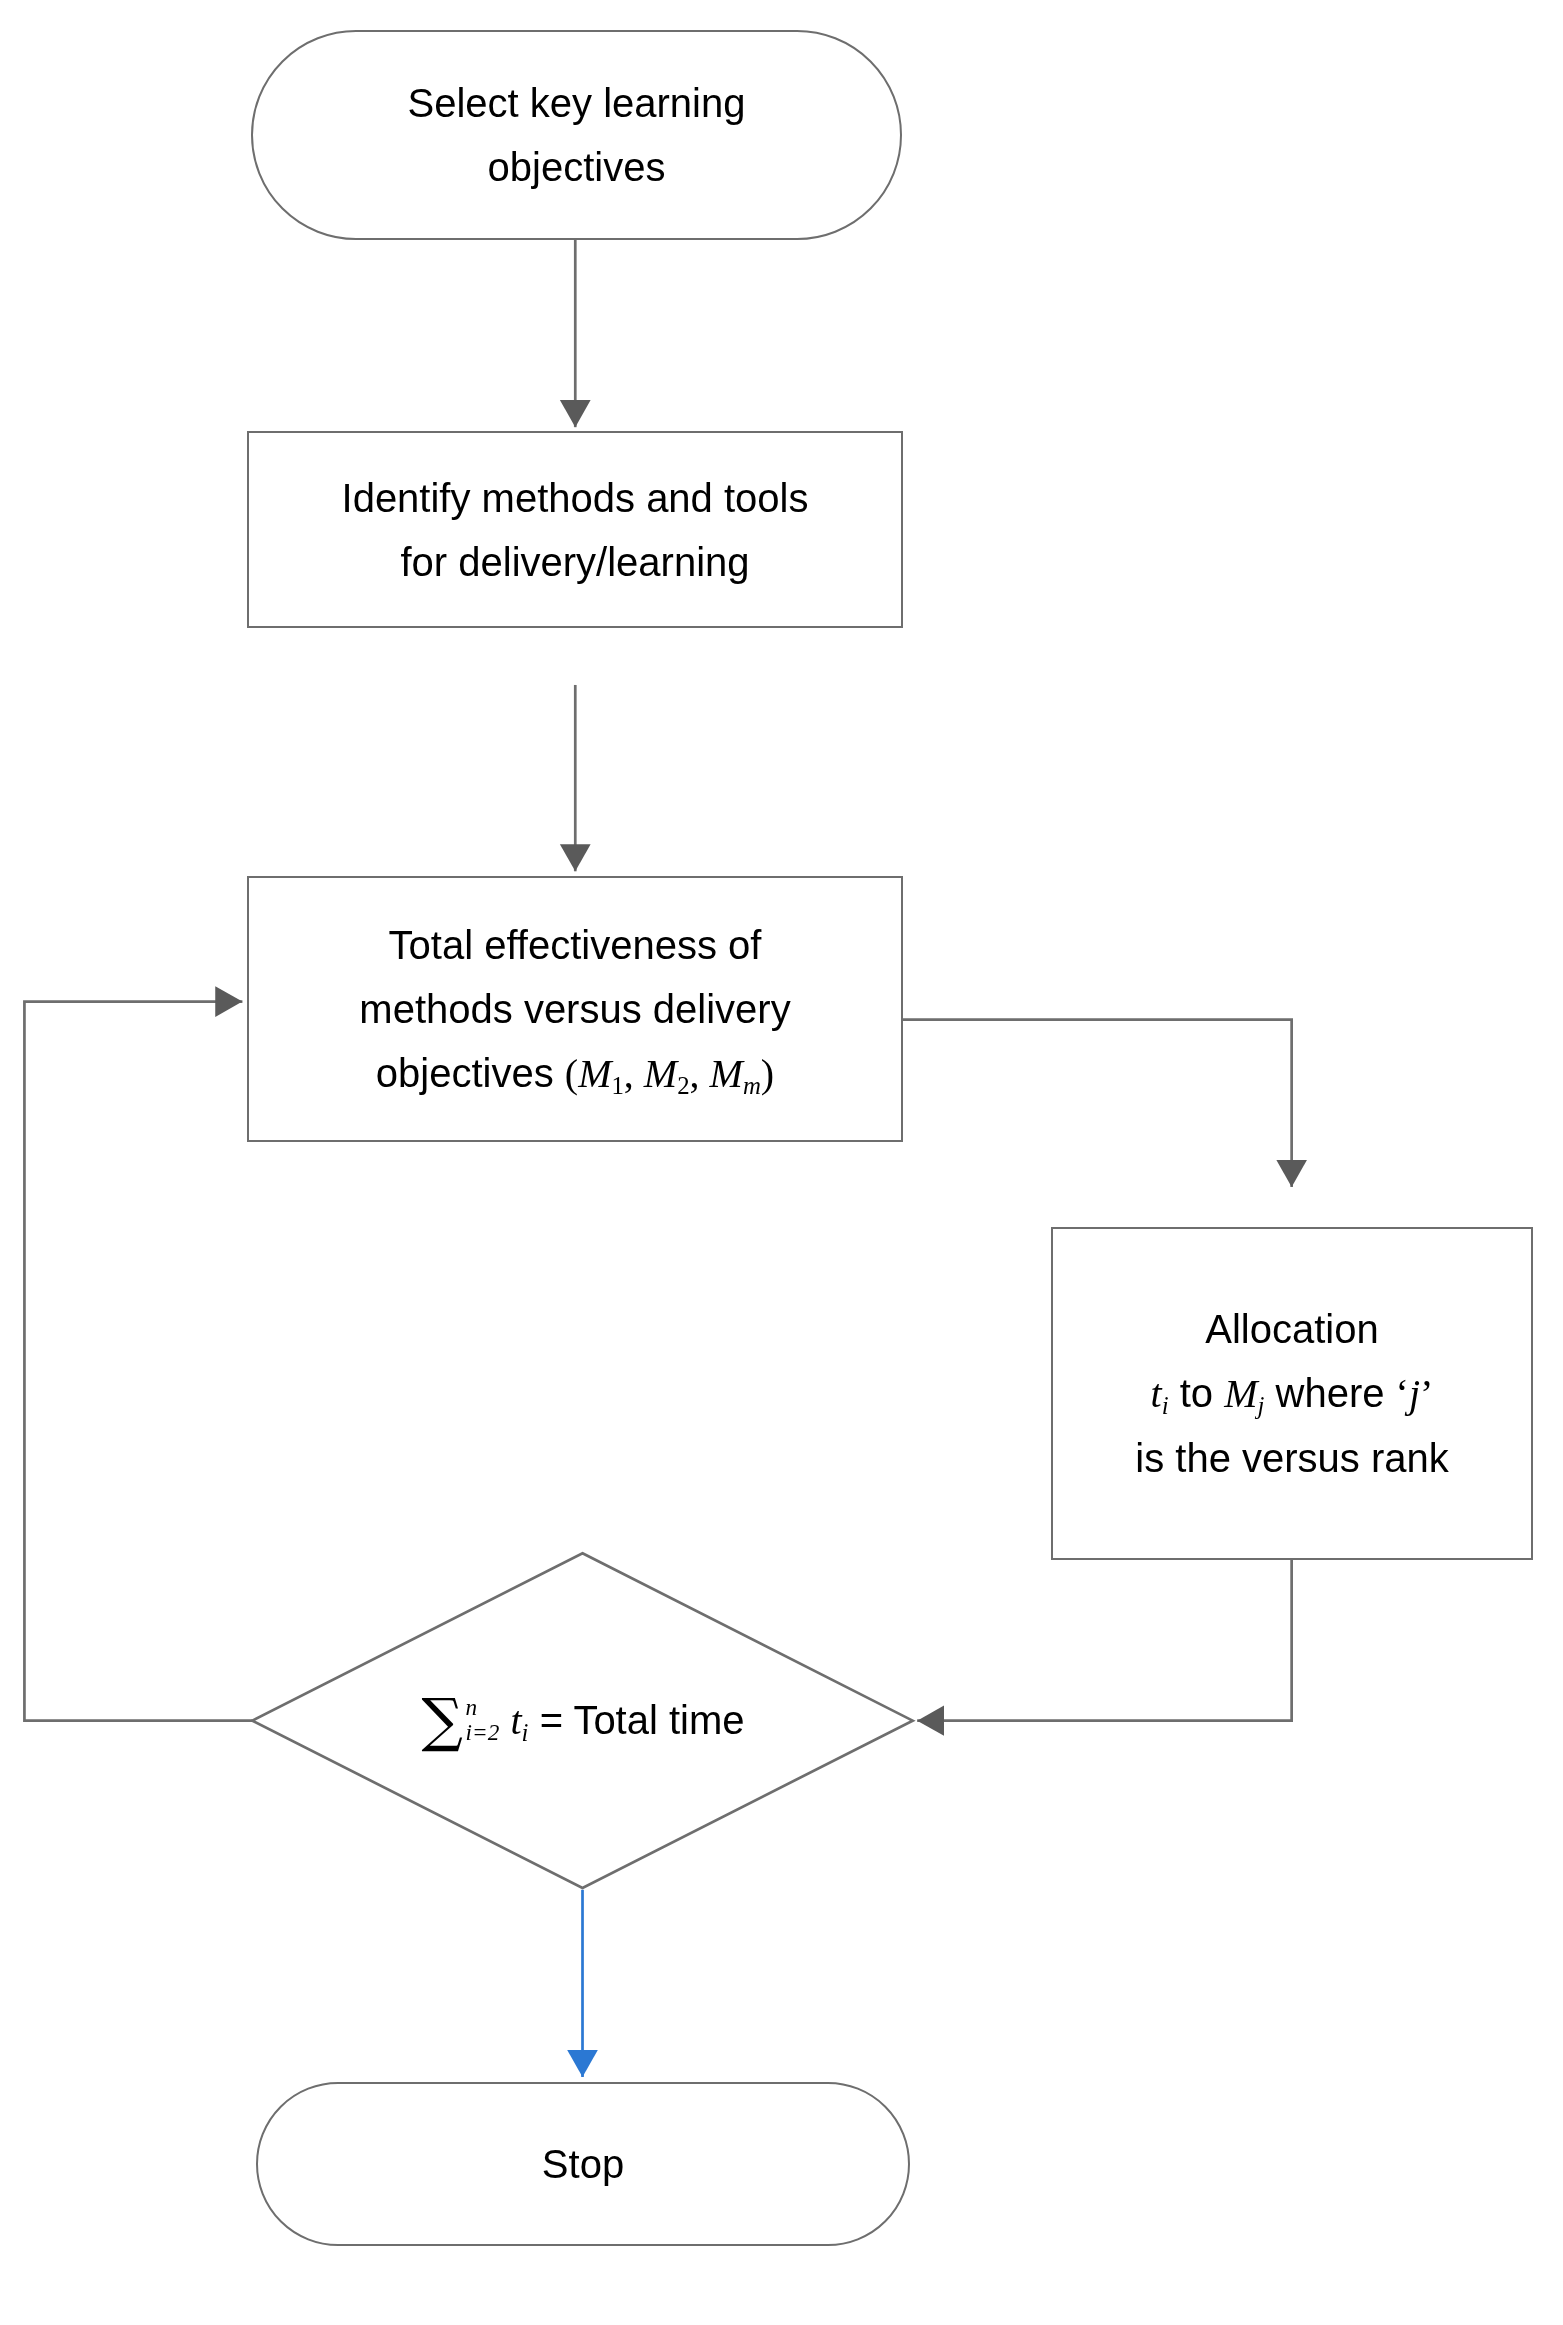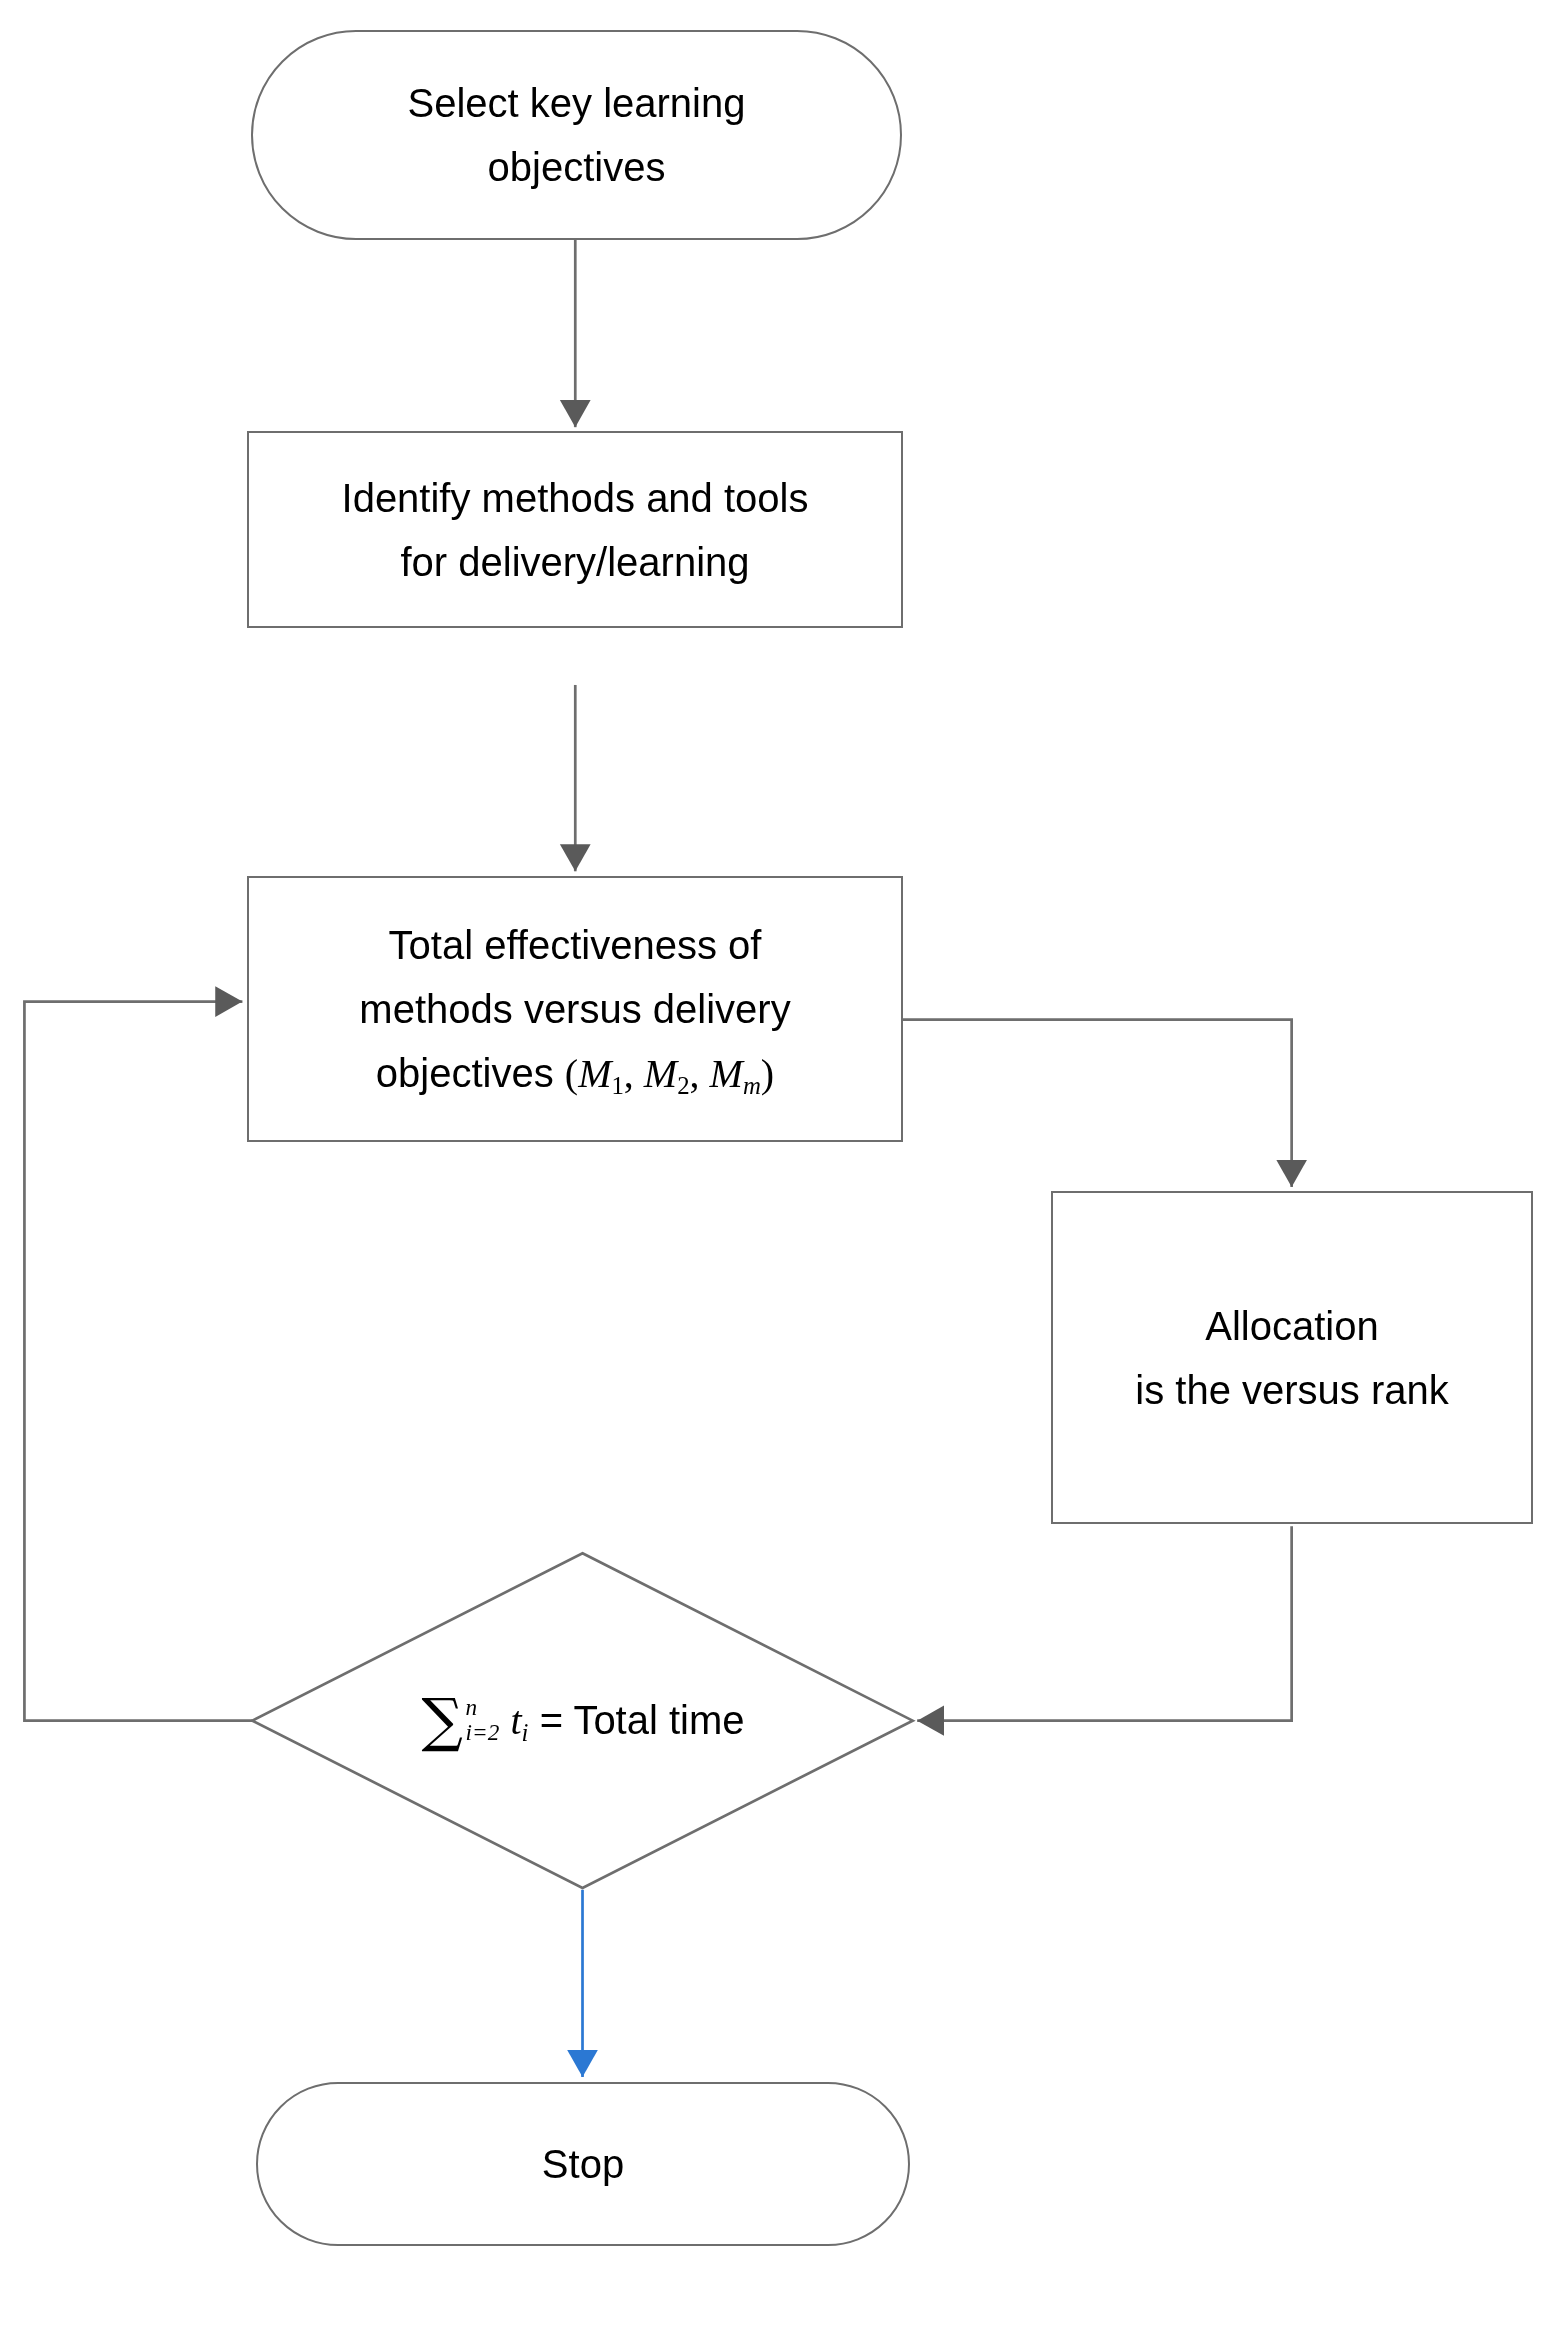--- a/index.html
+++ b/index.html
@@ -28,21 +28,21 @@
   .stadium{border-radius:105px;}
   .plain{position:absolute;box-sizing:border-box;z-index:2;background:transparent;border:none;
     display:flex;align-items:center;justify-content:center;text-align:center;font-size:40px;line-height:1.6;}
   .ln{display:block;}
   .lni{display:inline;}
 
   
   #n-start   {left:251px;  top:30px;   width:651px; height:210px;}
   #n-identify{left:247px;  top:431px;  width:656px; height:197px;}
   #n-rank    {left:247px;  top:876px;  width:656px; height:266px;}
-  #n-allocate{left:1051px; top:1191px; width:482px; height:333px;justify-content:center;}
+  #n-allocate{left:1051px; top:1227px; width:482px; height:333px;justify-content:center;}
   #n-stop    {left:256px;  top:2082px; width:654px; height:164px;}
   #n-decision-label{left:289px; top:1598px; width:588px; height:244px;}
 
   
   .mi{font-family:"Liberation Serif","DejaVu Serif",serif;font-style:italic;}
   .mn{font-family:"Liberation Serif","DejaVu Serif",serif;font-style:normal;}
   .sub{font-size:0.62em;vertical-align:-0.28em;line-height:1;}
   .sum-wrap{display:inline-flex;align-items:center;vertical-align:-0.15em;}
   .sigma{font-family:"DejaVu Serif","DejaVu Sans",serif;font-size:1.45em;line-height:0.95;font-style:normal;}
   .limits{display:inline-flex;flex-direction:column;justify-content:space-between;
@@ -95,20 +95,23 @@
       <span class="ln">methods versus delivery</span>
       <span class="ln">
         <span class="lni">objectives </span><span class="lni mn">(</span><span class="lni mi">M</span><span class="lni mn sub">1</span><span class="lni mn">, </span><span class="lni mi">M</span><span class="lni mn sub">2</span><span class="lni mn">, </span><span class="lni mi">M</span><span class="lni mi sub">m</span><span class="lni mn">)</span>
       </span>
     </div>
   </div>
 
   <div class="node" id="n-allocate">
     <div class="label">
       <span class="ln">Allocation</span>
+      <span class="ln">
+        <span class="lni mi">t</span><span class="lni mi sub">i</span><span class="lni"> to </span><span class="lni mi">M</span><span class="lni mi sub">j</span><span class="lni"> where </span><span class="lni mn">‘</span><span class="lni mi">j</span><span class="lni mn">’</span>
+      </span>
       <span class="ln">is the versus rank</span>
     </div>
   </div>
 
   <div class="plain" id="n-decision-label">
     <span>
       <span class="sum-wrap">
           <span class="sigma">∑</span>
           <span class="limits">
             <span class="mi">n</span>

